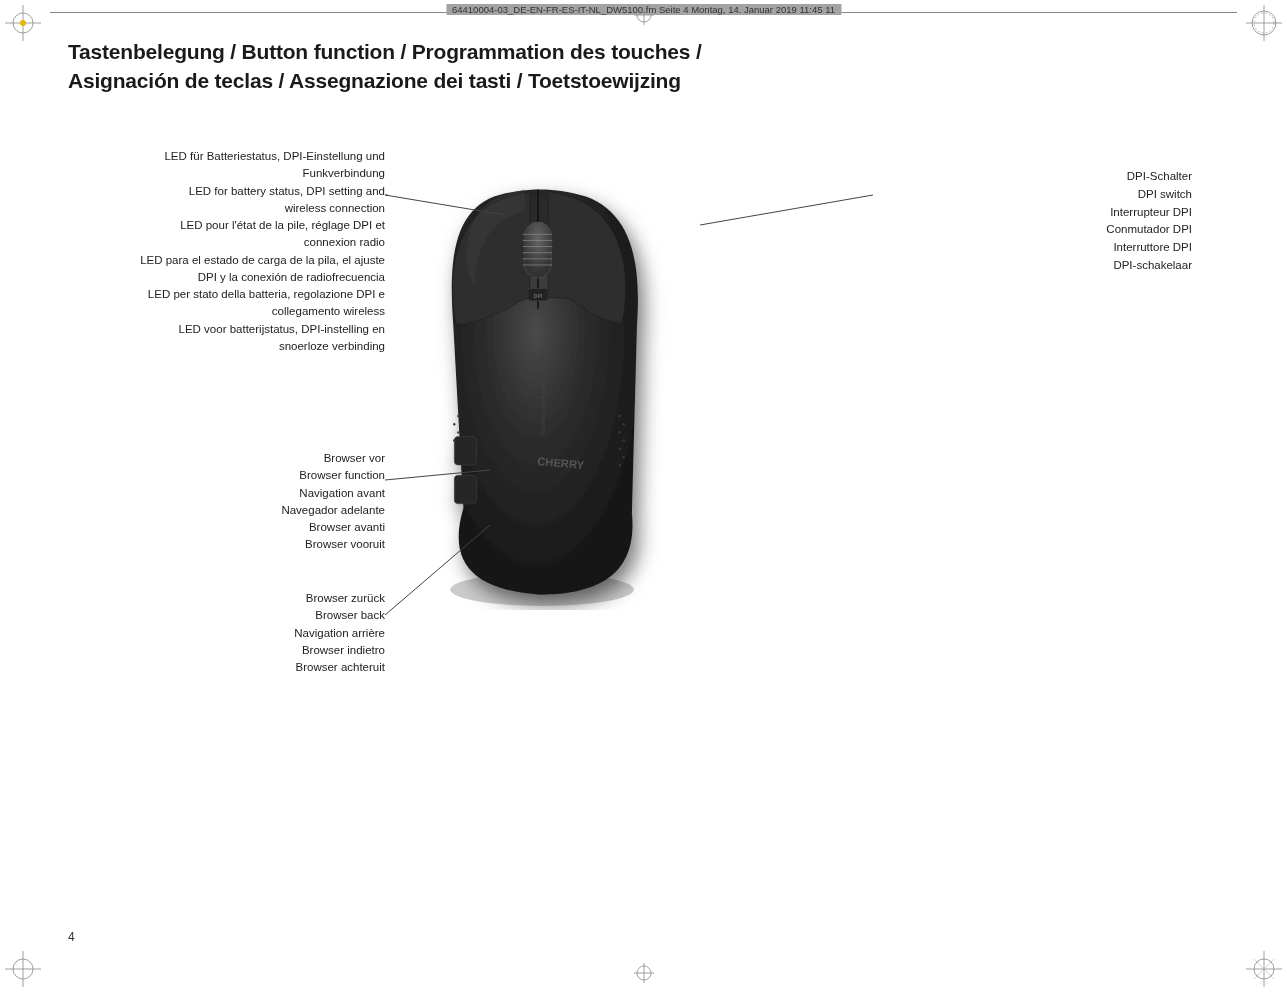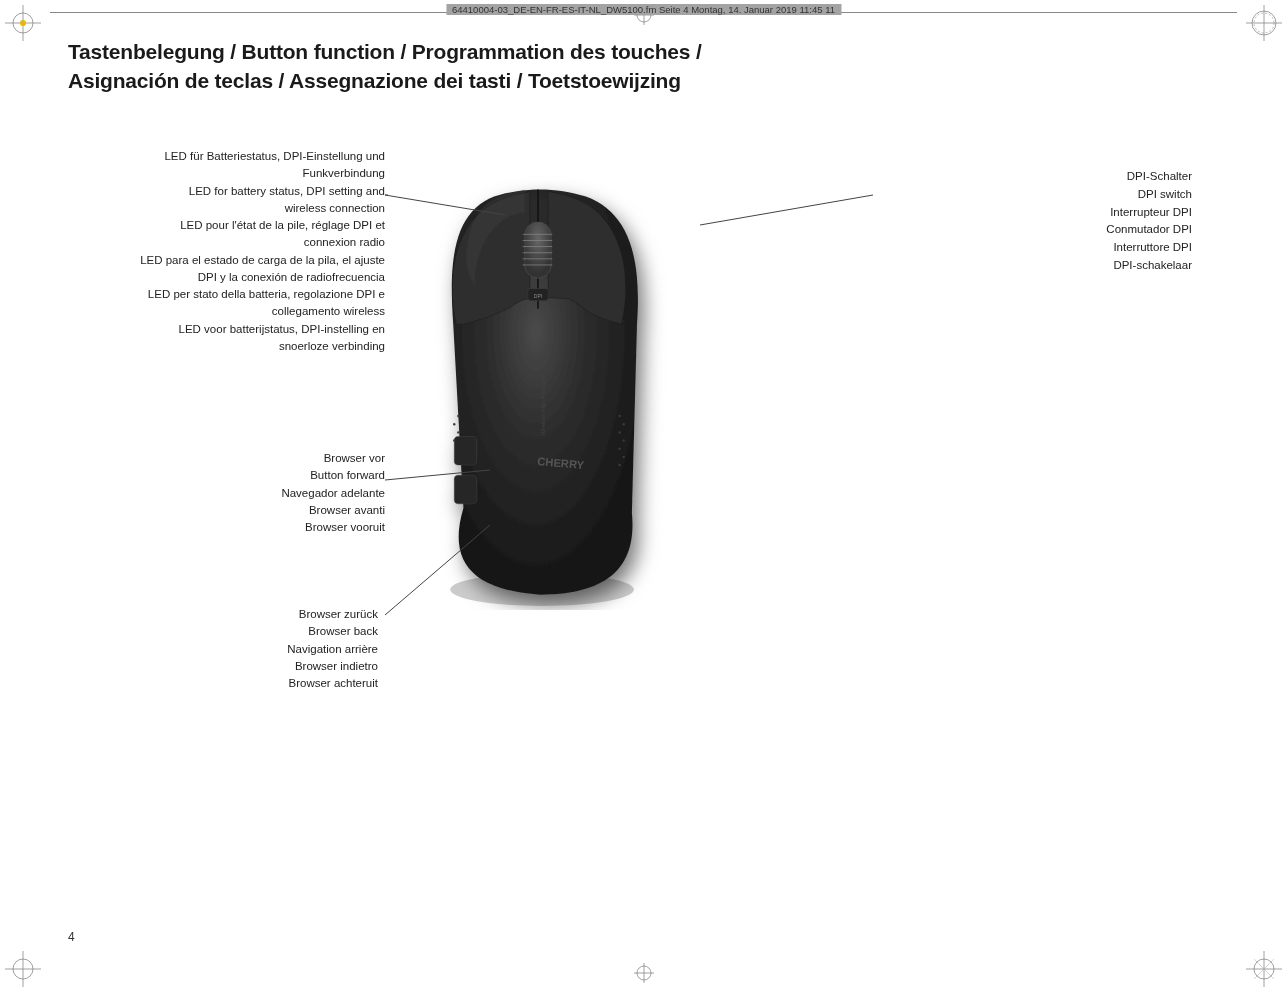--- a/index.html
+++ b/index.html
@@ -120,27 +120,28 @@
   <div>LED para el estado de carga de la pila, el ajuste</div>
   <div>DPI y la conexión de radiofrecuencia</div>
   <div>LED per stato della batteria, regolazione DPI e</div>
   <div>collegamento wireless</div>
   <div>LED voor batterijstatus, DPI-instelling en</div>
   <div>snoerloze verbinding</div>
 </div>
 
 <div class="label-block" style="top:450px;left:55px;width:330px;">
   <div>Browser vor</div>
-  <div>Button forward</div>
+  <div>Browser function</div>
+  <div>Navigation avant</div>
   <div>Navegador adelante</div>
   <div>Browser avanti</div>
   <div>Browser vooruit</div>
 </div>
 
-<div class="label-block" style="top:590px;left:48px;width:330px;margin-top:16px;">
+<div class="label-block" style="top:590px;left:55px;width:330px;">
   <div>Browser zurück</div>
   <div>Browser back</div>
   <div>Navigation arrière</div>
   <div>Browser indietro</div>
   <div>Browser achteruit</div>
 </div>
 
 <div class="label-block-right" style="top:168px;right:95px;width:200px;">
   <div>DPI-Schalter</div>
   <div>DPI switch</div>

